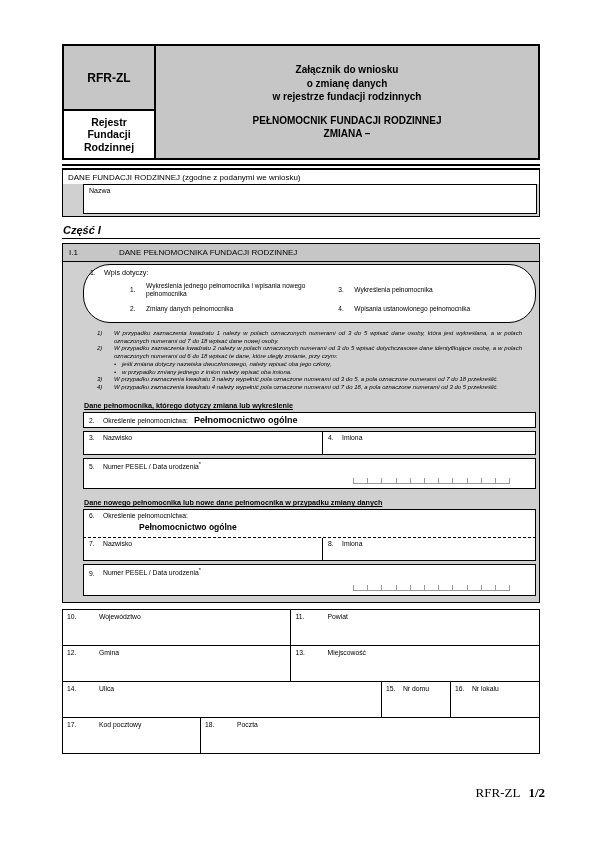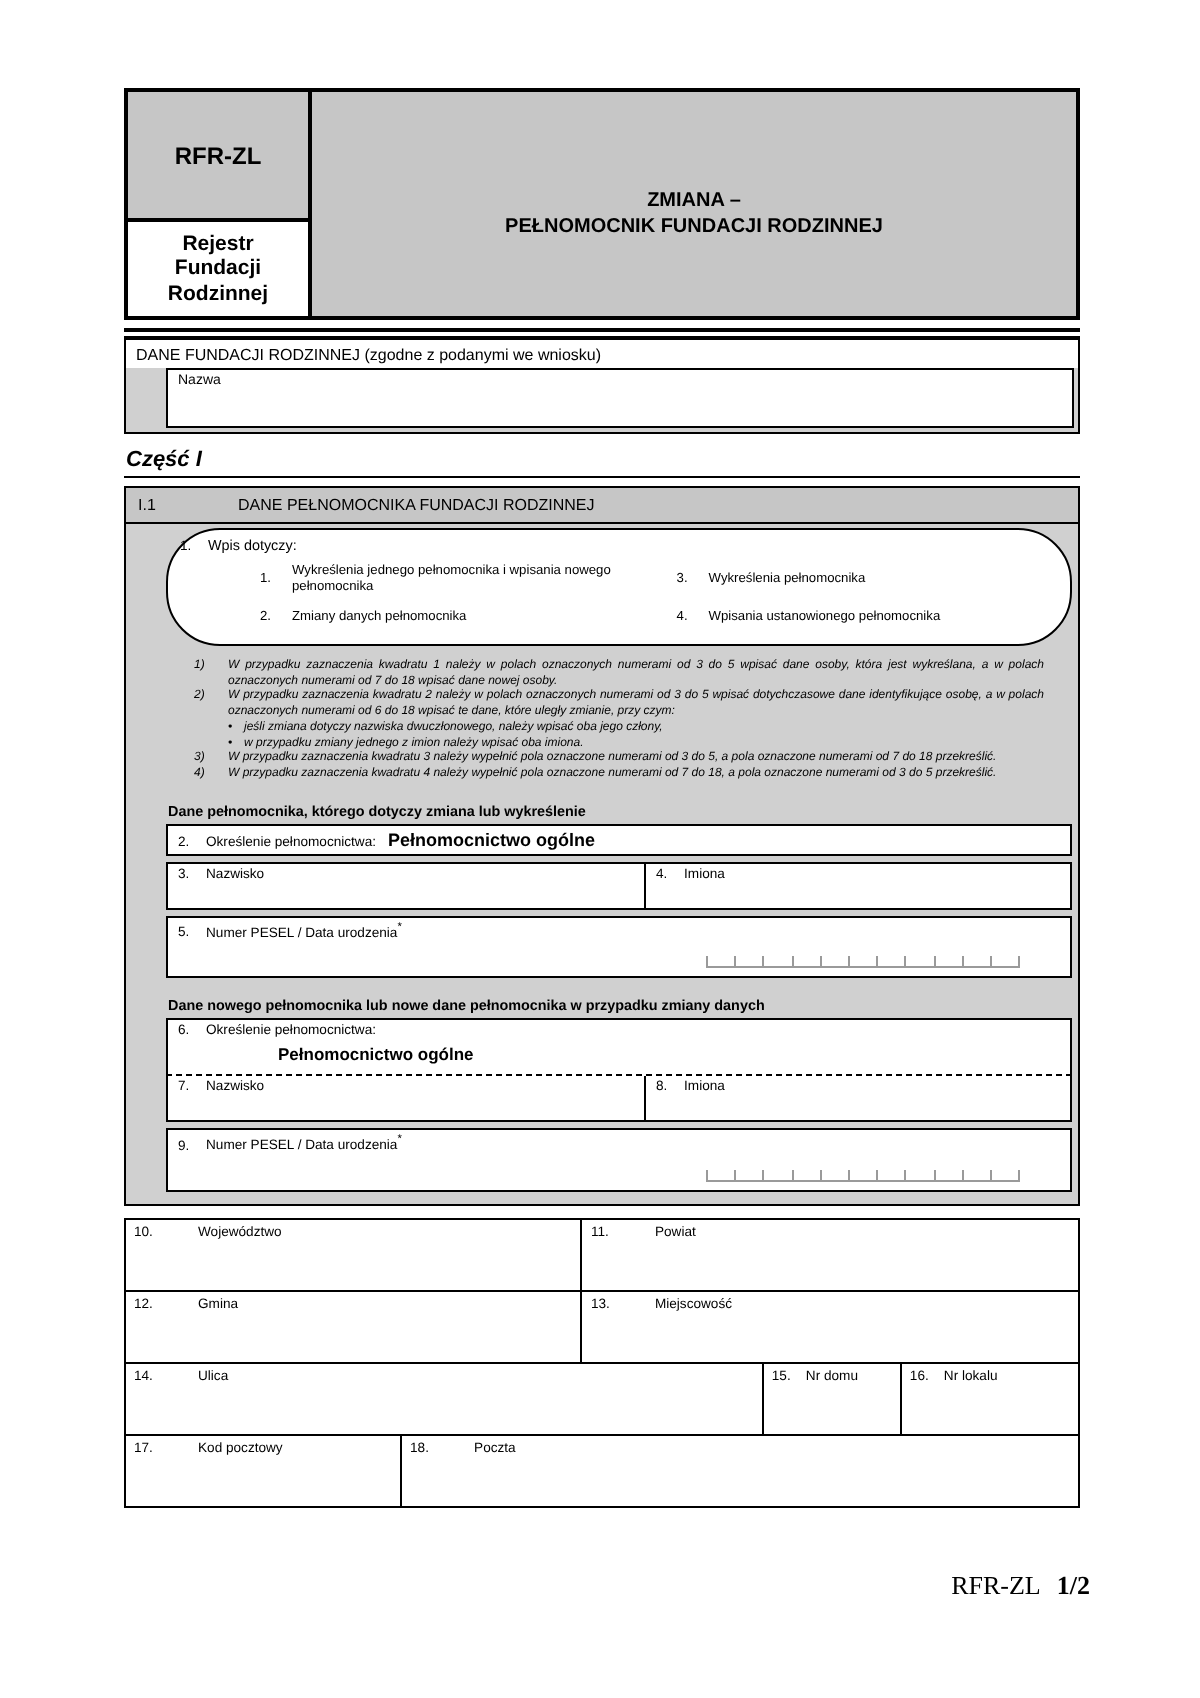--- a/index.html
+++ b/index.html
@@ -53,21 +53,21 @@
   .opt-label{padding-right:10px;}
 
   
   .footnotes{padding:4px 14px 4px 14px;}
   .footnote{display:flex;font-size:6px;font-style:italic;line-height:1.3;}
   .fn-num{width:17px;flex:none;}
   .fn-text{flex:1;text-align:justify;}
   .fn-bullet{display:flex;font-size:6px;font-style:italic;line-height:1.3;margin-left:17px;}
   .fn-bullet::before{content:"\2022";width:8px;flex:none;}
 
-  .subhead{font-weight:bold;font-size:7.2px;margin:5px 0 2px 1px;}
+  .subhead{font-weight:bold;font-size:7.2px;margin:5px 0 2px 1px;text-decoration:underline;}
 
   .split-row{display:flex;}
   .split-row .cell{padding:2px 5px;font-size:6.8px;display:flex;align-items:baseline;}
   .h26{height:22px;box-sizing:border-box;}
 
   .box-pesel{padding:2px 5px 4px 5px;display:flex;flex-direction:column;}
   .comb{display:flex;align-items:flex-end;border-bottom:1.5px solid #9a9a9a;width:157px;
         margin-left:auto;margin-right:20px;margin-top:8px;}
   .comb i{display:block;width:13.3px;height:5px;border-left:1px solid #9a9a9a;}
   .comb i:last-child{border-right:1px solid #9a9a9a;}
@@ -102,23 +102,28 @@
     <div class="hdr-table">
       <div class="hdr-left">
         <div class="hdr-code">RFR-ZL</div>
         <div class="hdr-register">
           <span>Rejestr</span>
           <span>Fundacji</span>
           <span>Rodzinnej</span>
         </div>
       </div>
       <div class="hdr-right">
+        <div class="hdr-title">
+          <div>Załącznik do wniosku</div>
+          <div>o zmianę danych</div>
+          <div>w rejestrze fundacji rodzinnych</div>
+        </div>
         <div class="hdr-subtitle">
+          <div>PEŁNOMOCNIK FUNDACJI RODZINNEJ</div>
           <div>ZMIANA –</div>
-          <div>PEŁNOMOCNIK FUNDACJI RODZINNEJ</div>
         </div>
       </div>
     </div>
 
     <div class="double-rule"></div>
 
     <div class="sec-foundation">
       <div class="foundation-header">DANE FUNDACJI RODZINNEJ (zgodne z podanymi we wniosku)</div>
       <div class="foundation-body">
         <div class="nazwa-box">

